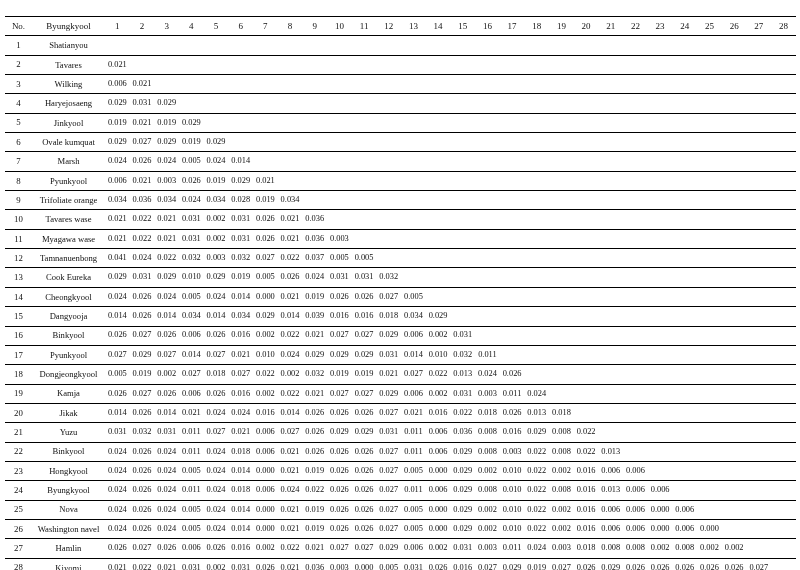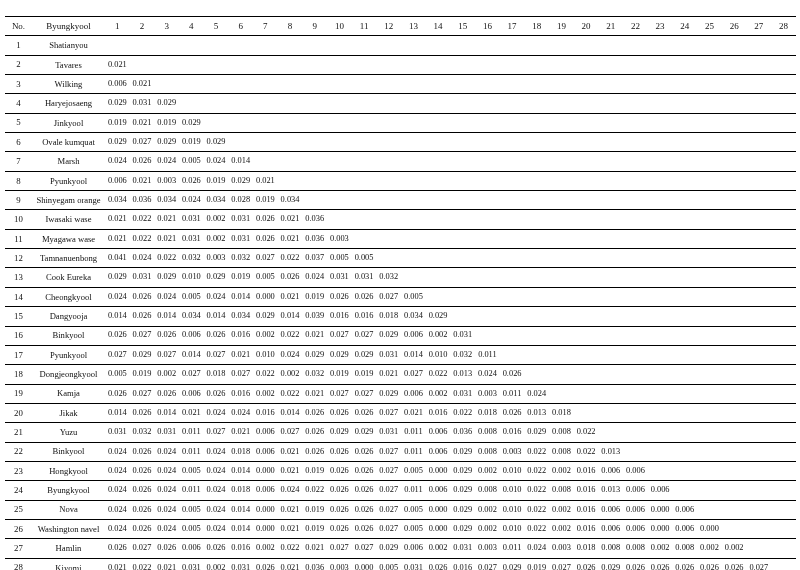--- a/index.html
+++ b/index.html
@@ -335,21 +335,21 @@
           <td></td>
           <td></td>
           <td></td>
           <td></td>
           <td></td>
           <td></td>
           <td></td>
         </tr>
         <tr>
           <td class="no-cell">9</td>
-          <td class="name-cell">Shinyegam orange</td>
+          <td class="name-cell">Trifoliate orange</td>
           <td>0.034</td>
           <td>0.036</td>
           <td>0.034</td>
           <td>0.024</td>
           <td>0.034</td>
           <td>0.028</td>
           <td>0.019</td>
           <td>0.034</td>
           <td></td>
           <td></td>
@@ -367,21 +367,21 @@
           <td></td>
           <td></td>
           <td></td>
           <td></td>
           <td></td>
           <td></td>
           <td></td>
         </tr>
         <tr>
           <td class="no-cell">10</td>
-          <td class="name-cell">Iwasaki wase</td>
+          <td class="name-cell">Tavares wase</td>
           <td>0.021</td>
           <td>0.022</td>
           <td>0.021</td>
           <td>0.031</td>
           <td>0.002</td>
           <td>0.031</td>
           <td>0.026</td>
           <td>0.021</td>
           <td>0.036</td>
           <td></td>

